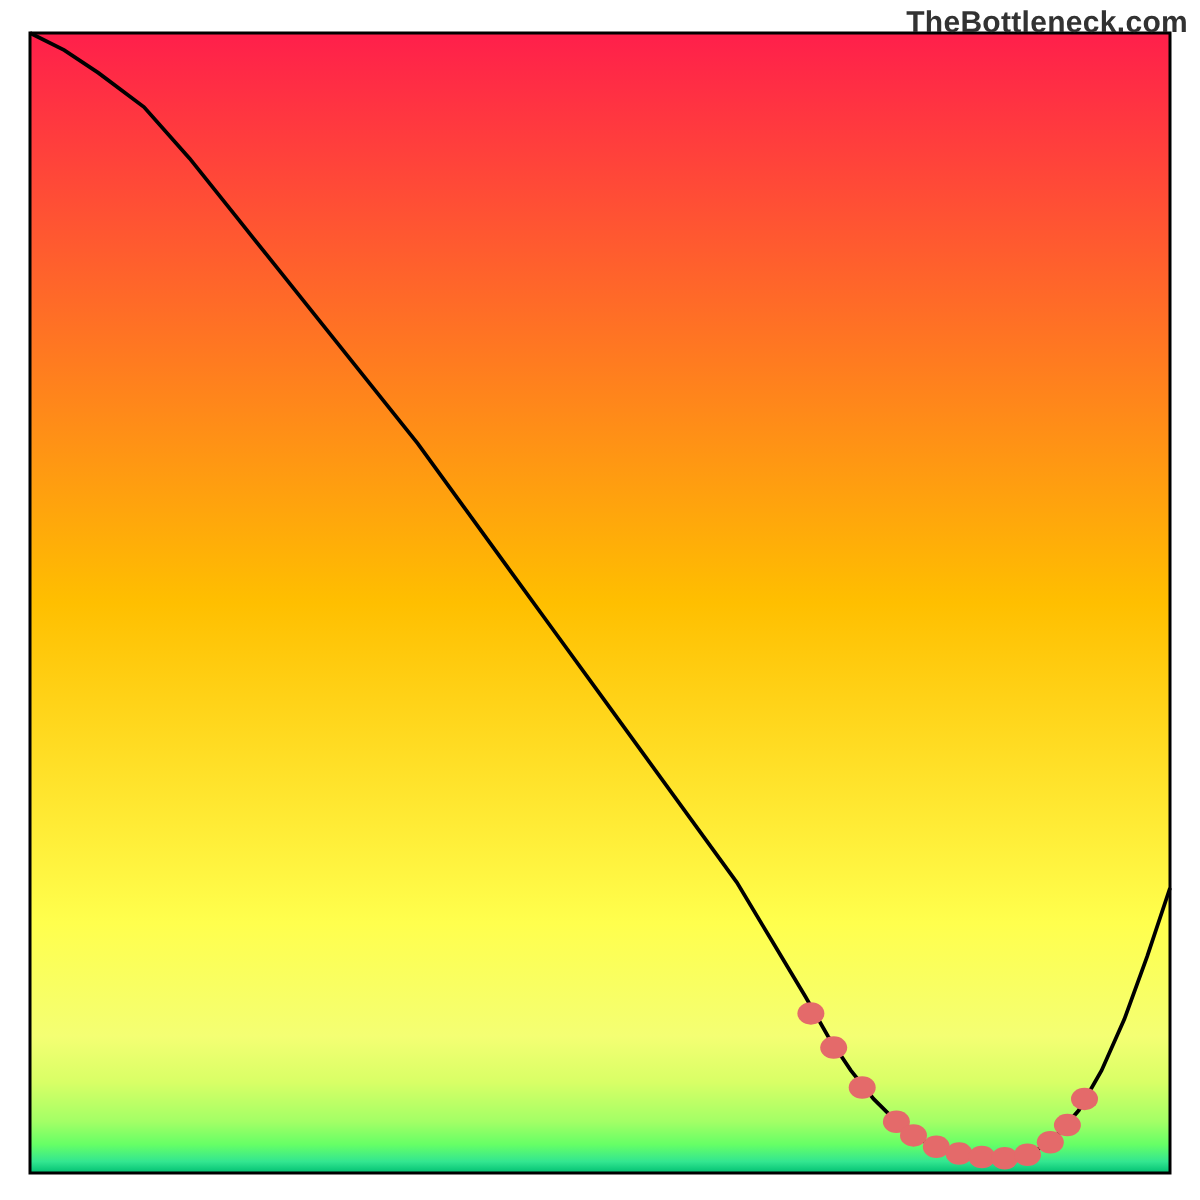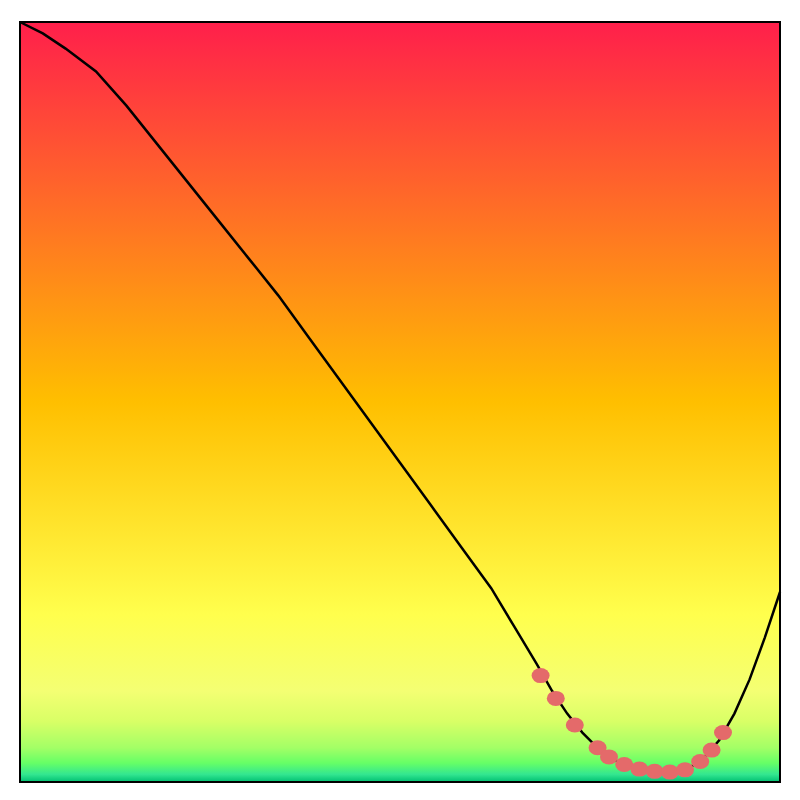--- a/index.html
+++ b/index.html
@@ -59,13 +59,14 @@
         <ellipse cx="624.20" cy="764.52" rx="9" ry="7.5" fill="#e46a6a"></ellipse>
         <ellipse cx="639.40" cy="769.08" rx="9" ry="7.5" fill="#e46a6a"></ellipse>
         <ellipse cx="654.60" cy="771.36" rx="9" ry="7.5" fill="#e46a6a"></ellipse>
         <ellipse cx="669.80" cy="772.12" rx="9" ry="7.5" fill="#e46a6a"></ellipse>
         <ellipse cx="685.00" cy="769.84" rx="9" ry="7.5" fill="#e46a6a"></ellipse>
         <ellipse cx="700.20" cy="761.48" rx="9" ry="7.5" fill="#e46a6a"></ellipse>
         <ellipse cx="711.60" cy="750.08" rx="9" ry="7.5" fill="#e46a6a"></ellipse>
         <ellipse cx="723.00" cy="732.60" rx="9" ry="7.5" fill="#e46a6a"></ellipse>
       </g>
   </svg>
+  <div class="watermark">TheBottleneck.com</div>
 </div>
 
 </body></html>

